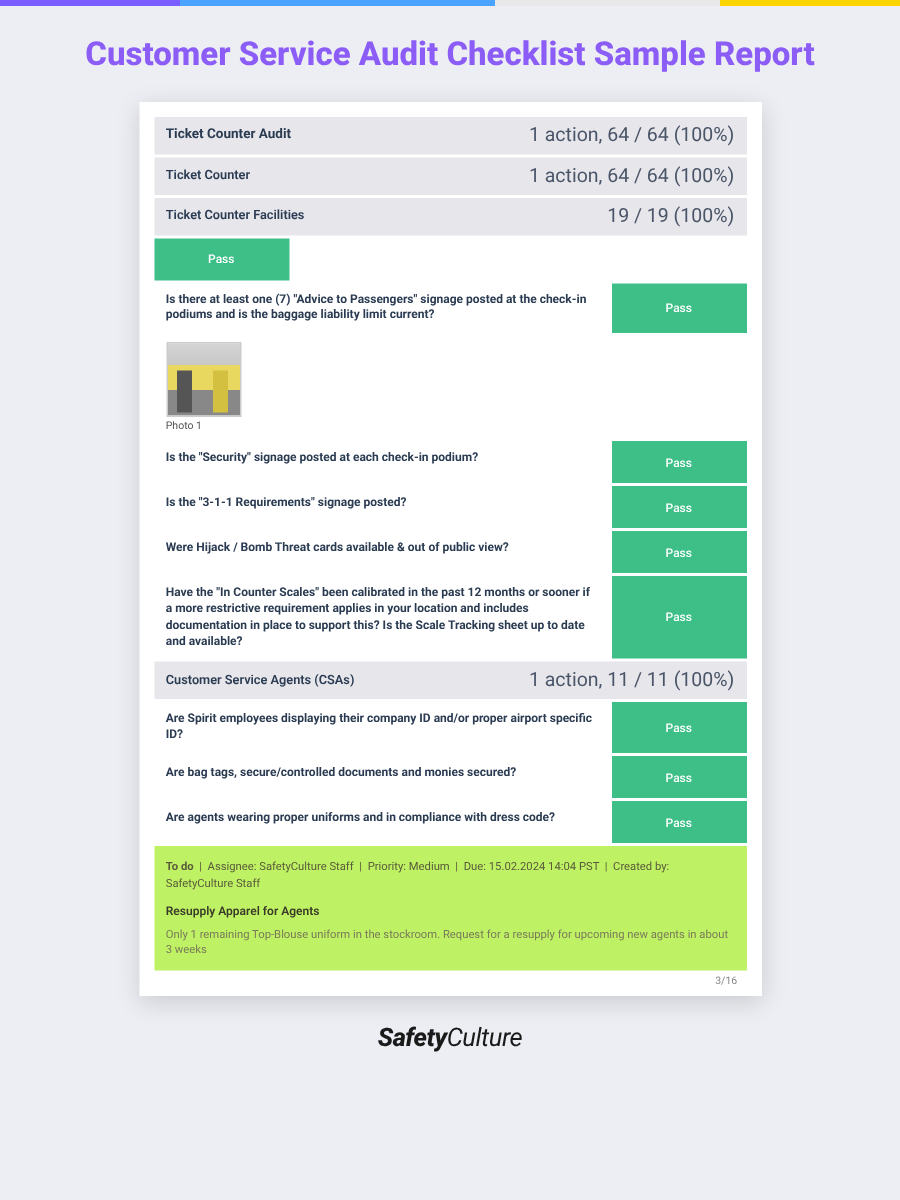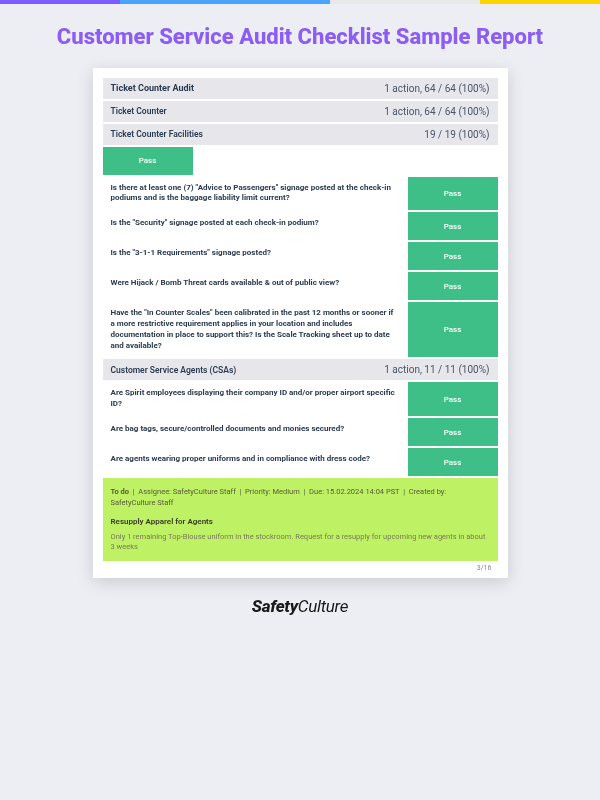--- a/index.html
+++ b/index.html
@@ -35,21 +35,21 @@
     .section-header {
       background: #e6e6eb;
       padding: 5px 8px;
       display: flex;
       justify-content: space-between;
       align-items: center;
       margin-bottom: 2px;
     }
     .section-header .title { font-weight: 700; color: #2a3b52; font-size: 9px; }
     .section-header.sub .title { font-weight: 600; font-size: 8.5px; }
-    .section-header .meta { font-size: 10px; color: #4a5568; }
+    .section-header .meta { font-size: 13px; color: #4a5568; }
     .item-row {
       display: flex;
       align-items: stretch;
       margin-bottom: 2px;
       min-height: 28px;
     }
     .item-row .question {
       flex: 1;
       padding: 6px 8px;
       font-size: 8px;
@@ -139,20 +139,24 @@
   </div>
 
   <div class="item-row">
     <div class="result">Pass</div>
   </div>
   <div class="item-row">
     <div class="question">Is there at least one (7)  "Advice to Passengers" signage posted at the check-in podiums and is the baggage liability limit current?</div>
     <div class="result">Pass</div>
   </div>
 
+  <div class="photo-block">
+    <div class="photo-thumb"></div>
+    <div class="photo-label">Photo 1</div>
+  </div>
 
   <div class="item-row">
     <div class="question">Is the "Security" signage posted at each check-in podium?</div>
     <div class="result">Pass</div>
   </div>
   <div class="item-row">
     <div class="question">Is the "3-1-1 Requirements" signage posted?</div>
     <div class="result">Pass</div>
   </div>
   <div class="item-row">

